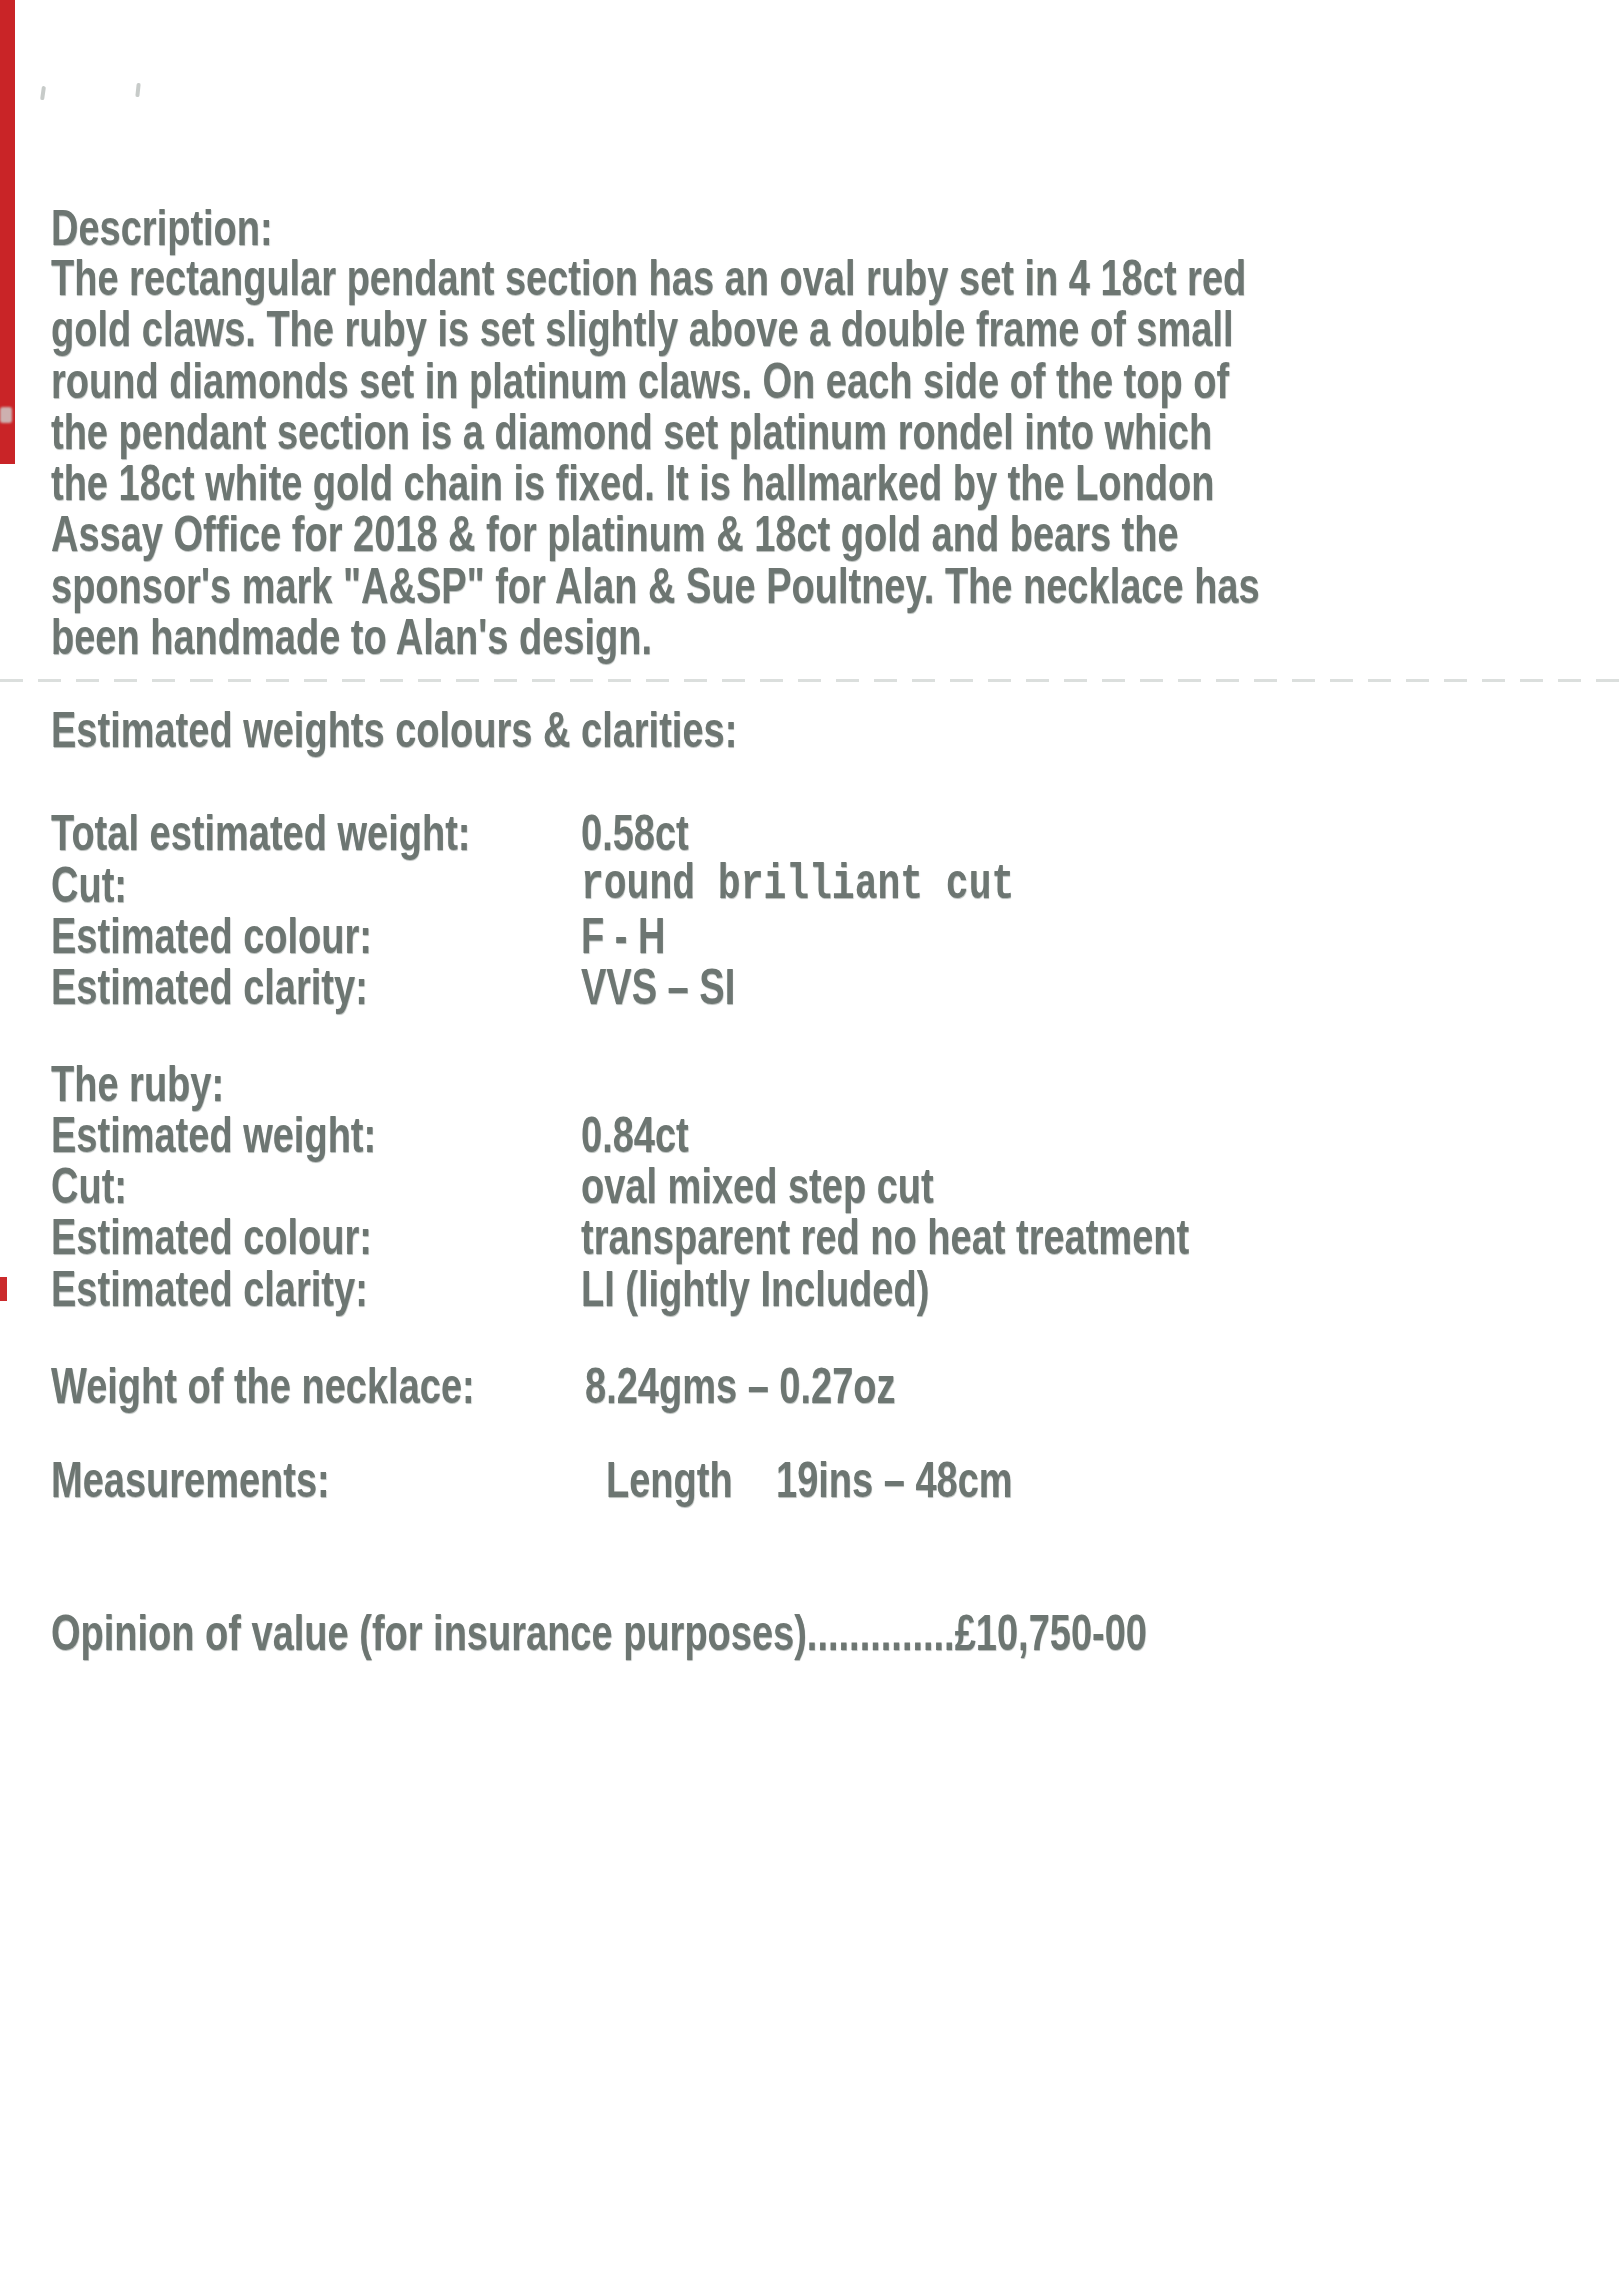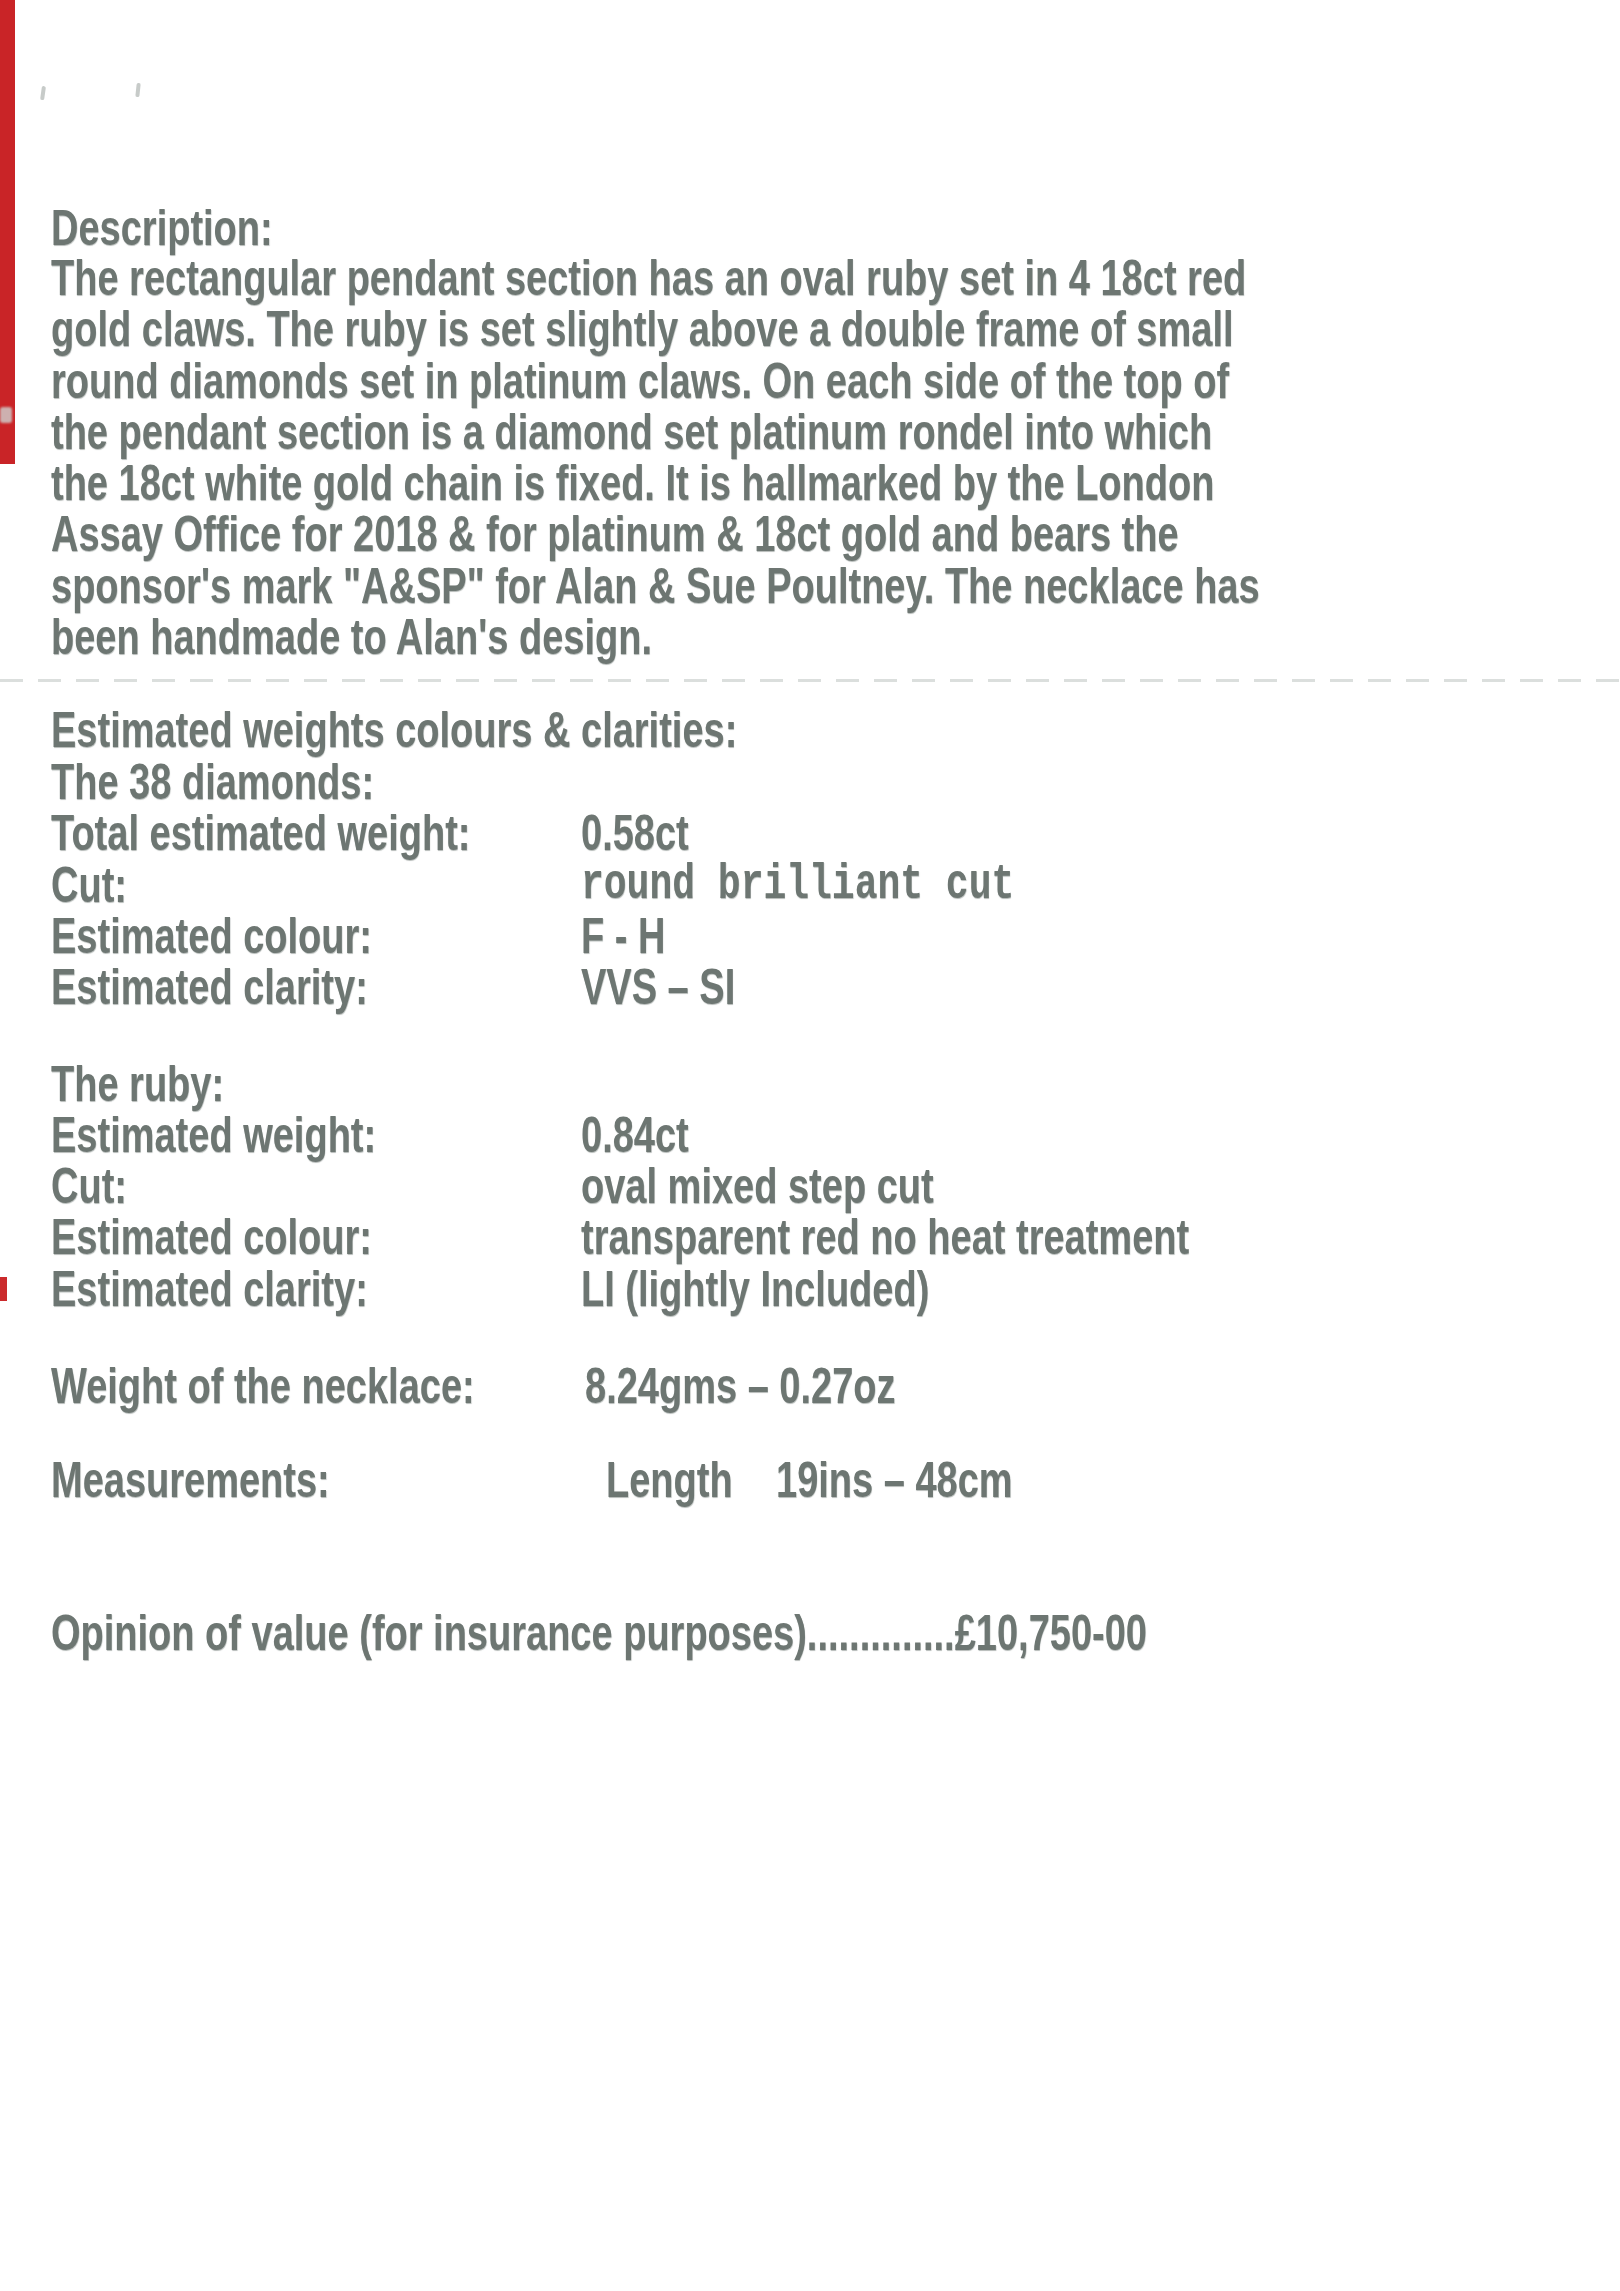--- a/index.html
+++ b/index.html
@@ -69,21 +69,20 @@
   <div class="line" style="left:51px;top:253px;"><span class="sq">The rectangular pendant section has an oval ruby set in 4 18ct red</span></div>
   <div class="line" style="left:51px;top:304px;"><span class="sq">gold claws. The ruby is set slightly above a double frame of small</span></div>
   <div class="line" style="left:51px;top:356px;"><span class="sq">round diamonds set in platinum claws. On each side of the top of</span></div>
   <div class="line" style="left:51px;top:407px;"><span class="sq">the pendant section is a diamond set platinum rondel into which</span></div>
   <div class="line" style="left:51px;top:458px;"><span class="sq">the 18ct white gold chain is fixed. It is hallmarked by the London</span></div>
   <div class="line" style="left:51px;top:509px;"><span class="sq">Assay Office for 2018 &amp; for platinum &amp; 18ct gold and bears the</span></div>
   <div class="line" style="left:51px;top:561px;"><span class="sq">sponsor's mark "A&amp;SP" for Alan &amp; Sue Poultney. The necklace has</span></div>
   <div class="line" style="left:51px;top:705px;"><span class="sq">Estimated weights colours &amp; clarities:</span></div>
 
   <div class="line" style="left:51px;top:612px;"><span class="sq">been handmade to Alan's design.</span></div>
-  <div class="line" style="left:51px;top:757px;"><span class="sq">The 38 diamonds:</span></div>
 
   <div class="line" style="left:0;top:808px;width:1620px;">
     <span class="vpos" style="left:51px;"><span class="sq">Total estimated weight:</span></span>
     <span class="vpos" style="left:581px;"><span class="sq">0.58ct</span></span>
   </div>
   <div class="line" style="left:0;top:860px;width:1620px;">
     <span class="vpos" style="left:51px;"><span class="sq">Cut:</span></span>
     <span class="vpos" style="left:581px;font-family:Liberation Mono, monospace;"><span class="sq">round brilliant cut</span></span>
   </div>
   <div class="line" style="left:0;top:911px;width:1620px;">

